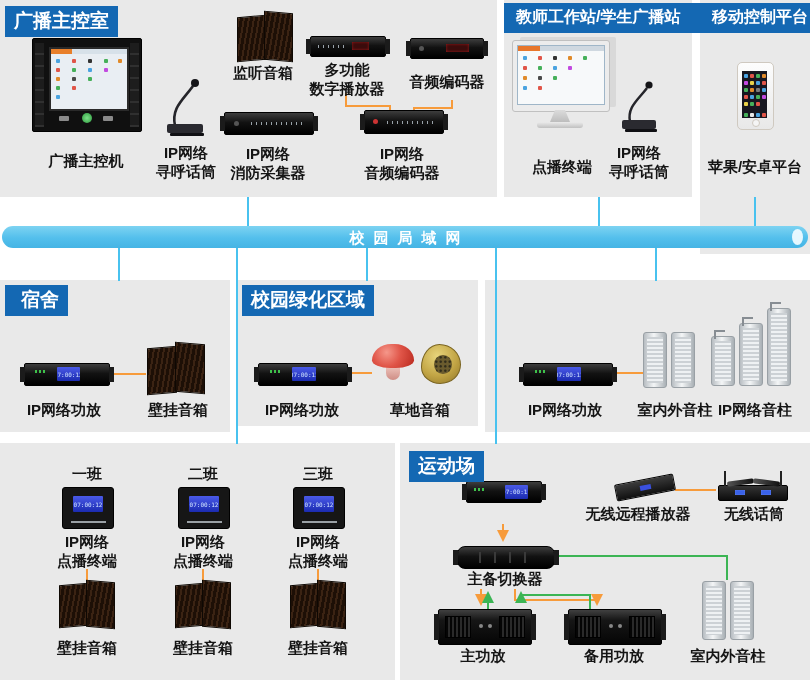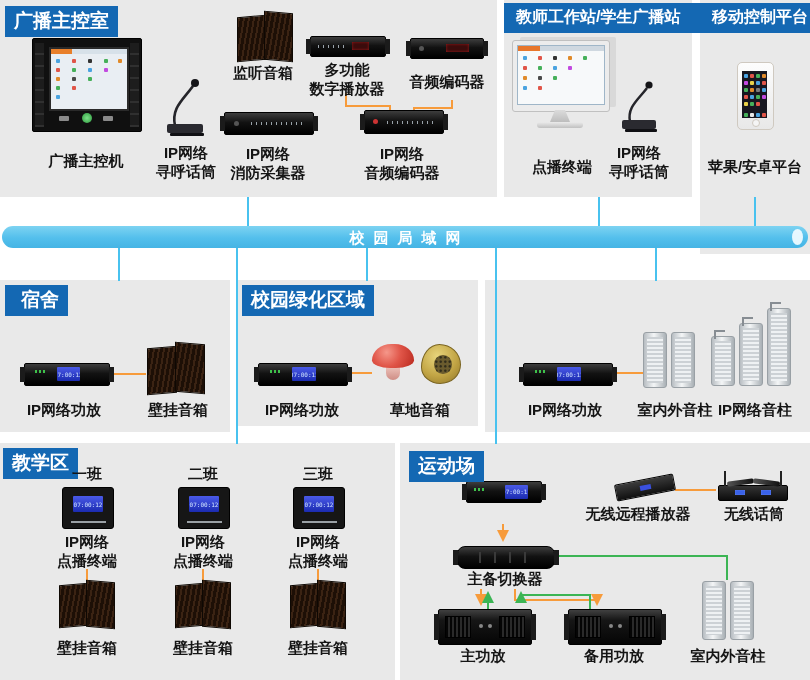--- a/index.html
+++ b/index.html
@@ -252,21 +252,20 @@
     <div class="colspk dev" style="left:158px;top:52px;height:54px;"></div>
     <div class="colspk dev" style="left:186px;top:52px;height:54px;"></div>
     <div class="lbl" style="left:144px;top:121px;width:92px;">室内外音柱</div>
     <div class="colspk cap dev" style="left:226px;top:56px;height:48px;"></div>
     <div class="colspk cap dev" style="left:254px;top:43px;height:61px;"></div>
     <div class="colspk cap dev" style="left:282px;top:28px;height:76px;"></div>
     <div class="lbl" style="left:224px;top:121px;width:92px;">IP网络音柱</div>
   </div>
 
   <div class="sec" style="left:0;top:443px;width:395px;height:237px;">
-    <div class="hdr" style="left:3px;top:5px;">教学区</div>
 
     <div class="lbl" style="left:52px;top:22px;width:70px;">一班</div>
     <div class="term dev" style="left:62px;top:44px;width:50px;height:40px;">
       <span class="scrB" style="left:10px;top:8px;width:30px;height:16px;">07:00:12</span>
     </div>
     <div class="lbl" style="left:45px;top:90px;width:84px;">IP网络
 点播终端</div>
     <div class="dev" style="left:58px;top:138px;width:58px;height:48px;">
       <span class="spk sl"></span>
         <span class="spk sr"></span>

